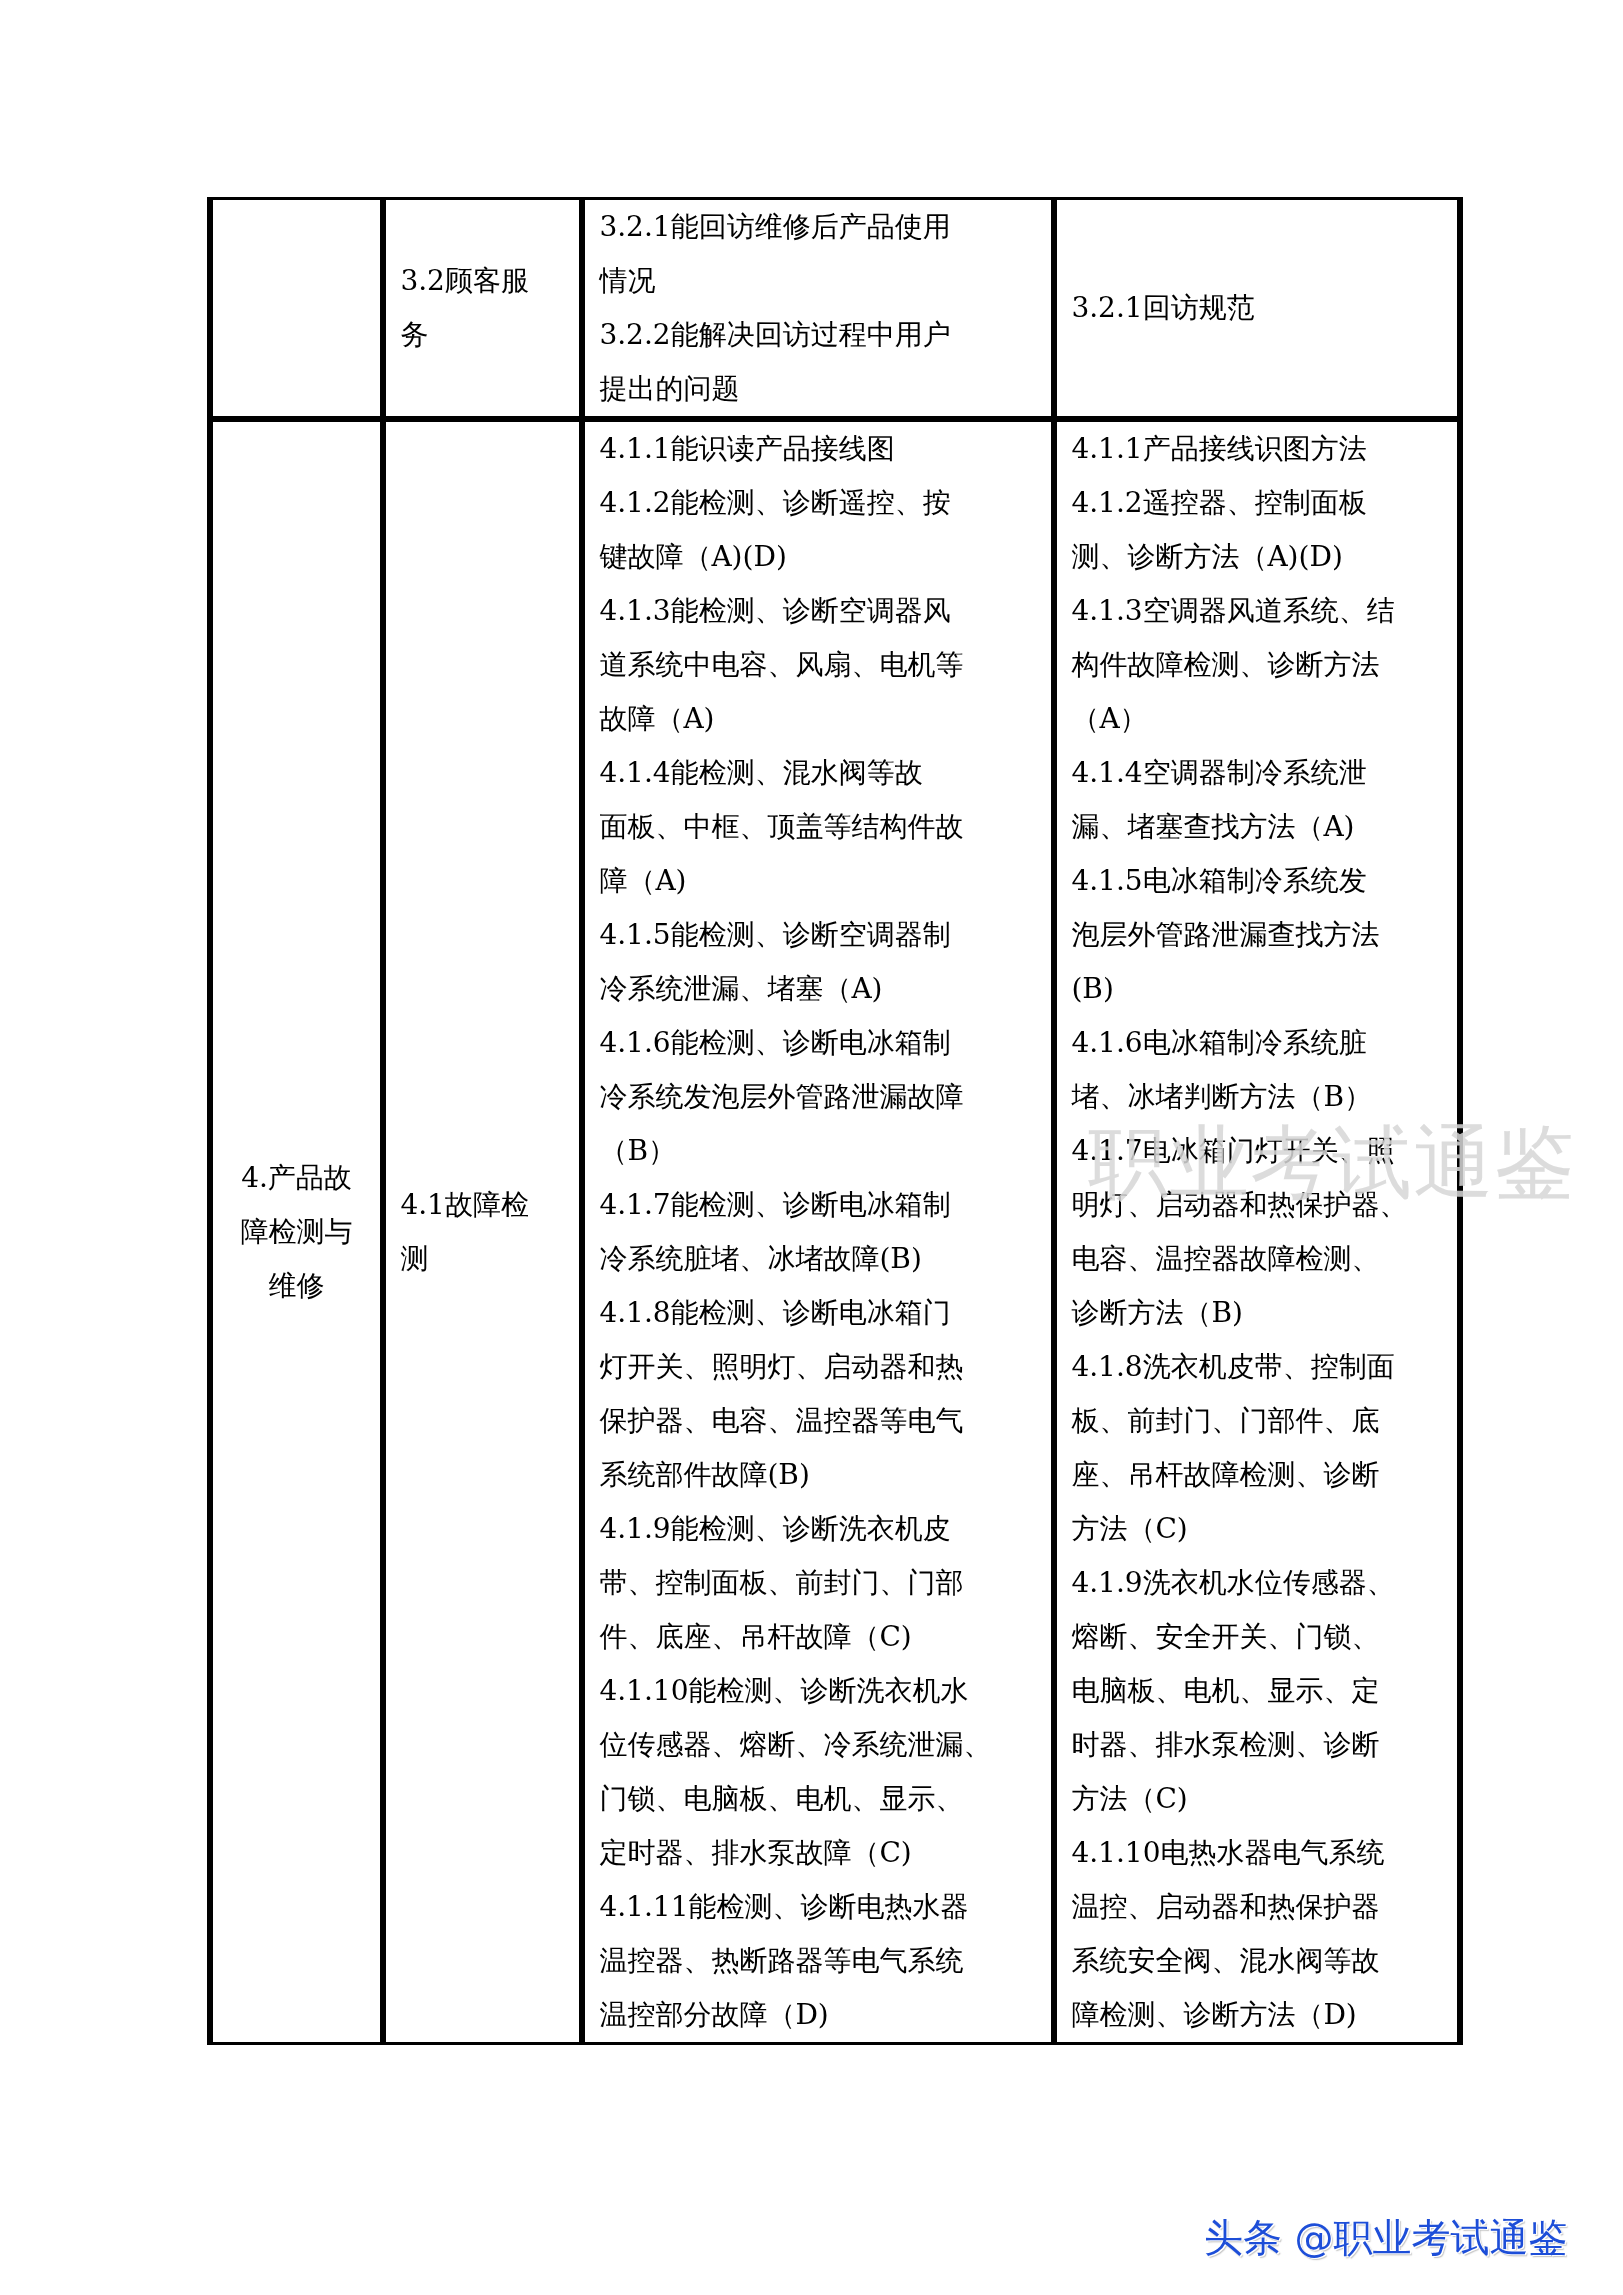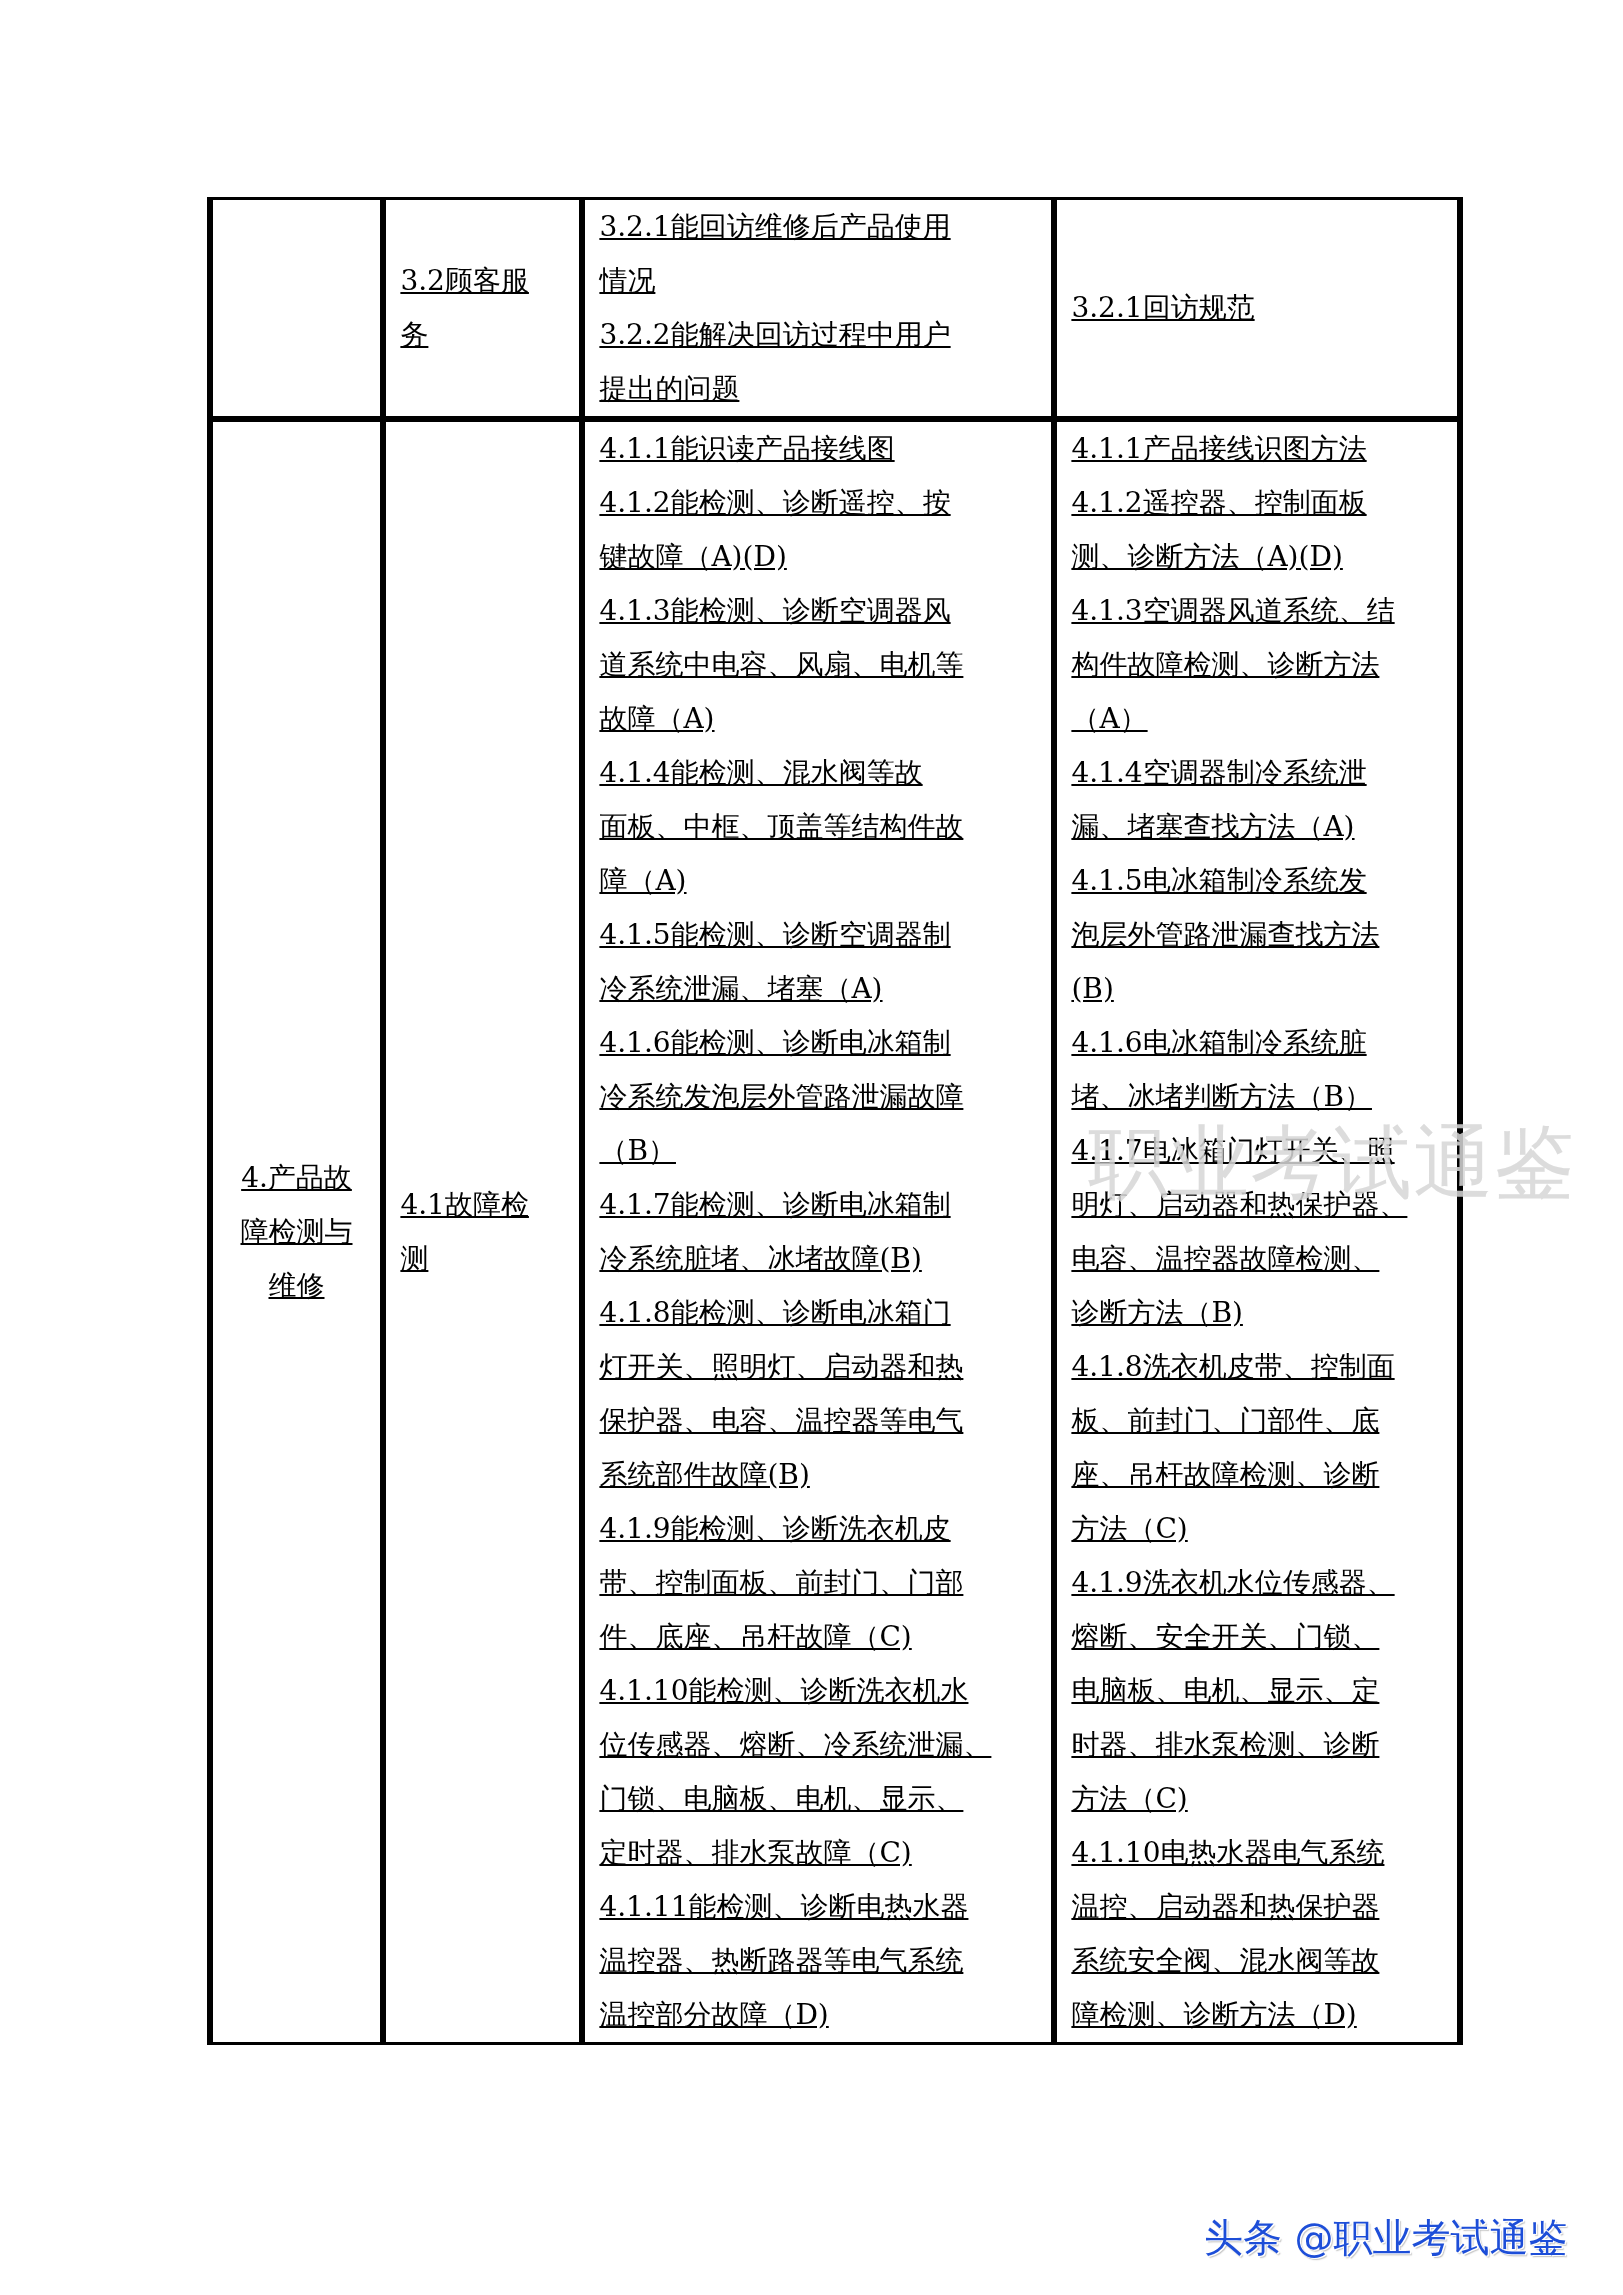--- a/index.html
+++ b/index.html
@@ -6,21 +6,21 @@
   body { width: 1623px; height: 2295px; position: relative; overflow: hidden;
          font-family: "DejaVu Serif", "Liberation Serif", serif; color: #000; }
   .page { position: absolute; left: 0; top: 0; width: 1623px; height: 2295px; background: #fff; }
   table.std {
     position: absolute; left: 207px; top: 197px;
     width: 1250px; border-collapse: collapse; table-layout: fixed;
     font-size: 28px; line-height: 54px;
   }
   table.std td {
     border: 6px solid #000000; padding: 0 0 0 14.4px; vertical-align: middle;
-    word-break: break-all; overflow: hidden; text-decoration: underline;
+    word-break: break-all; overflow: hidden;
   }
   table.std tr.r-top td { border-top-width: 3.3px; }
   table.std tr.r-mid td { border-top-width: 3.3px; }
   table.std tr.r-last td { border-bottom-width: 3.3px; }
   table.std td.c1 { text-align: center; padding: 0 10px; }
   td.c3, td.c4 { vertical-align: top; }
   td.c3 { padding-left: 14.4px; padding-right: 6.5px; }
   td.c4 { padding-left: 9.2px; padding-right: 2.6px; }
   tr.r-top td { height: 216px; }
   tr.r-top td.c3 { vertical-align: middle; }

